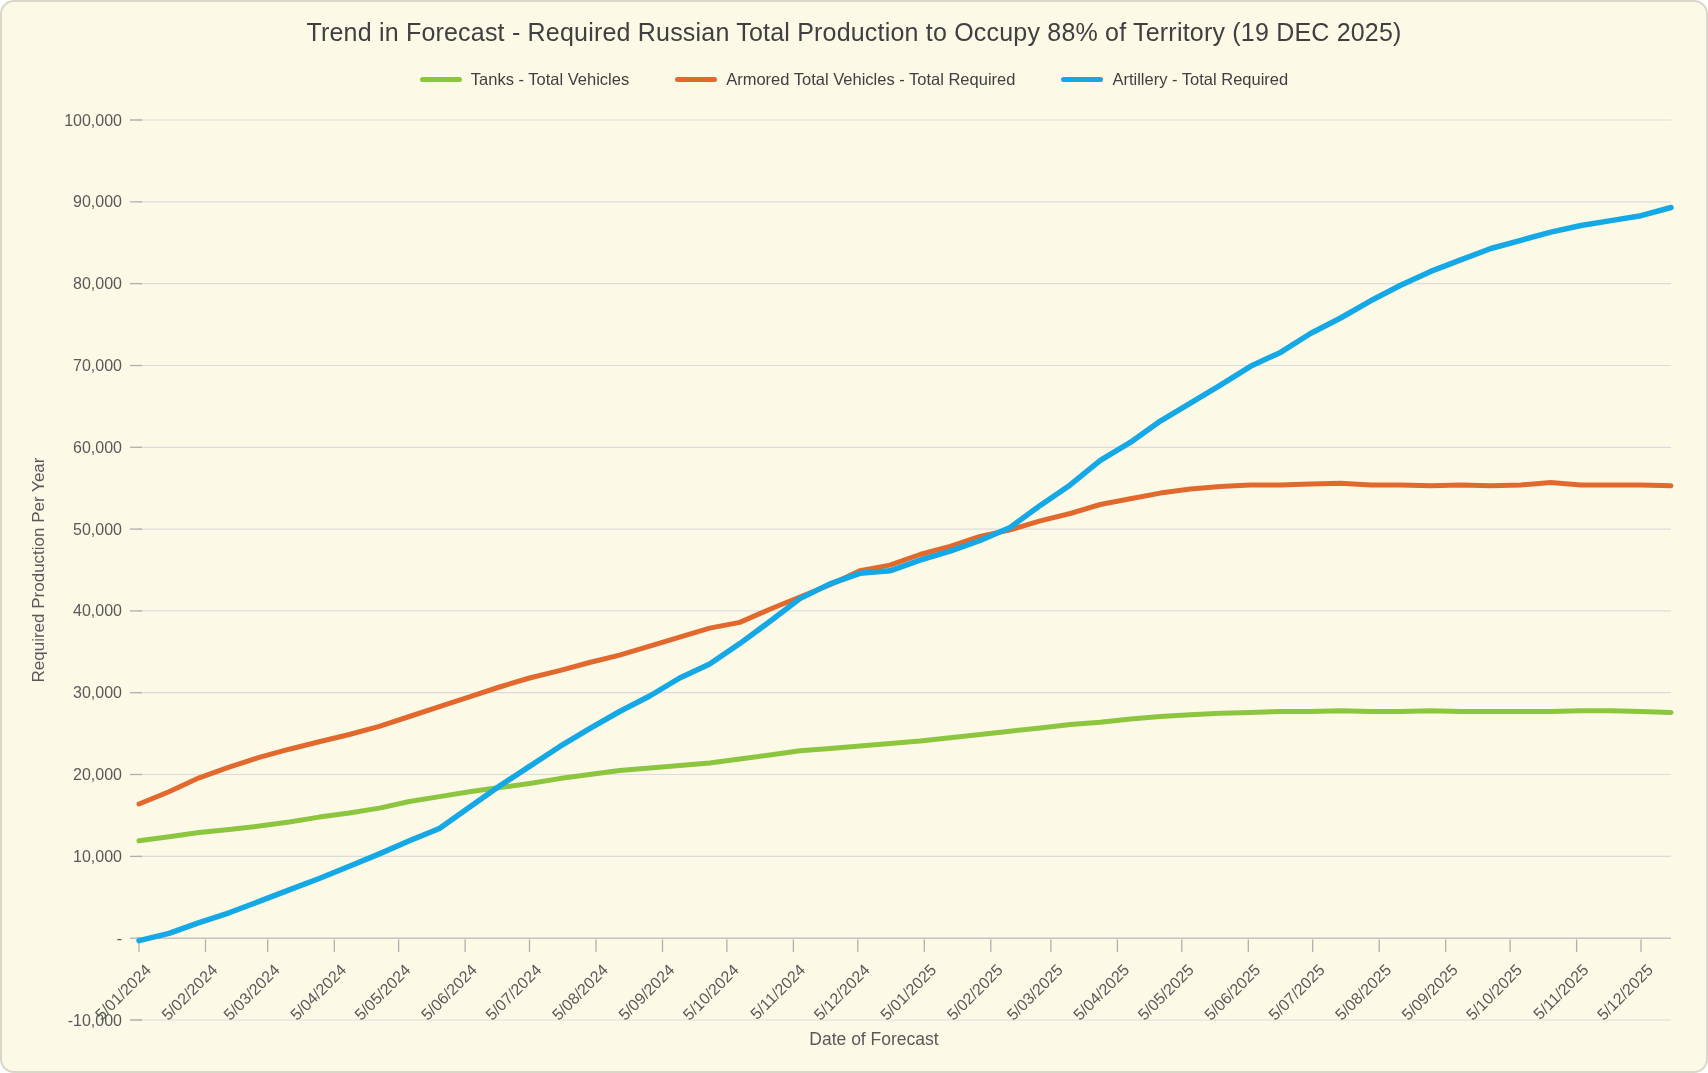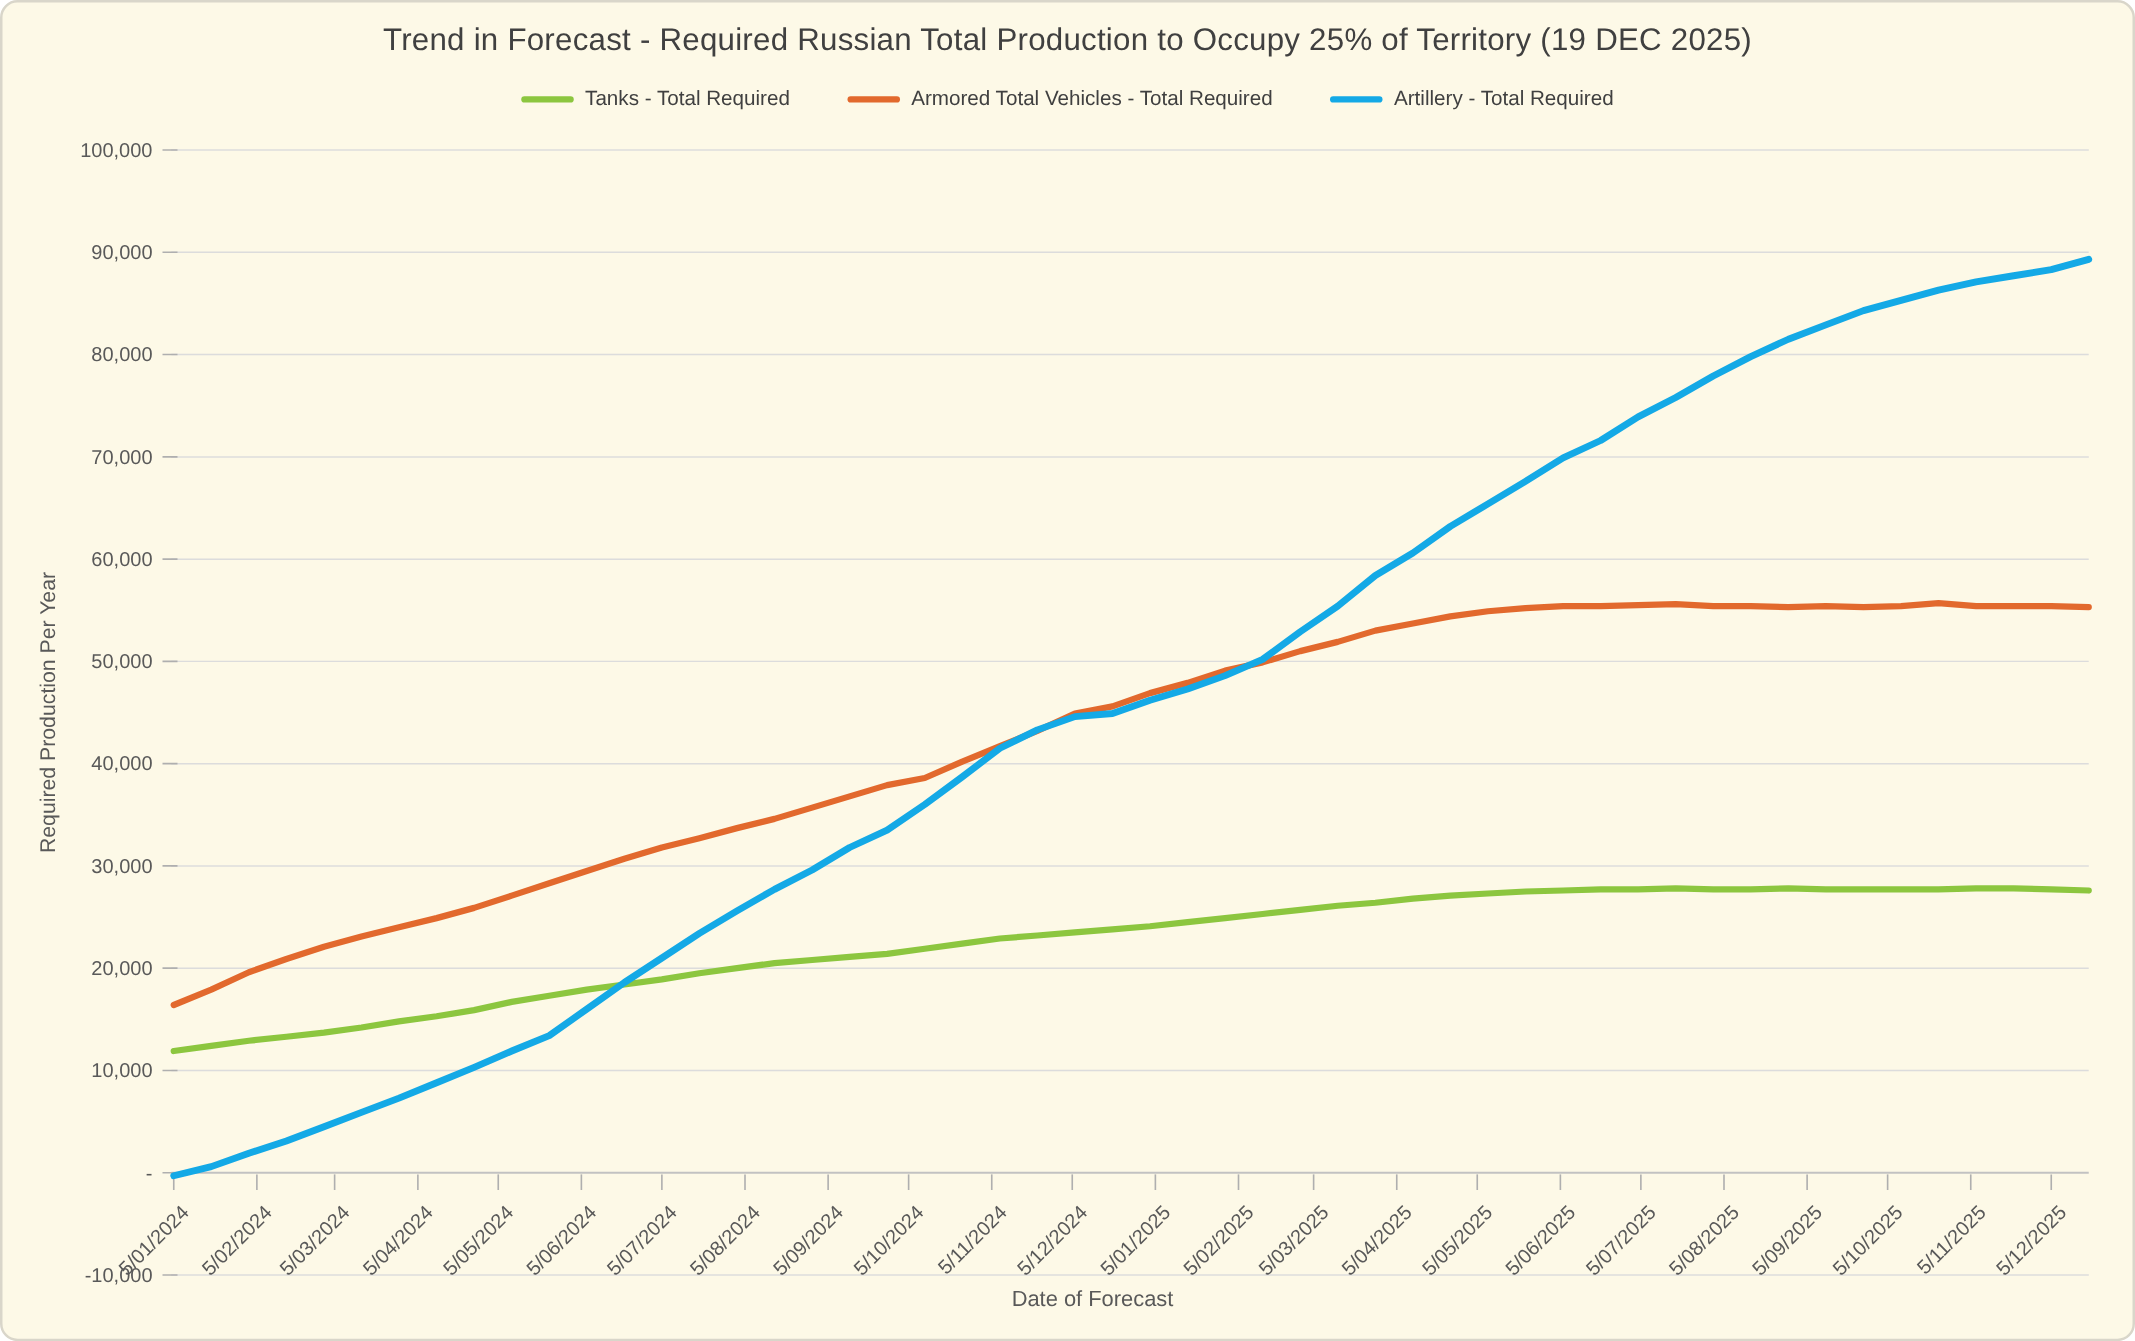--- a/index.html
+++ b/index.html
@@ -26,25 +26,25 @@
   .legend-item{display:flex;align-items:center;gap:9px;cursor:default;}
   .legend-swatch{width:42px;height:5px;border-radius:3px;}
   .legend-label{font-size:16.5px;color:#404040;}
   #plot-svg{position:absolute;left:0;top:0;}
   text{font-family:"Liberation Sans", sans-serif;}
 </style>
 </head>
 <body>
 
 <div id="chart-frame">
-  <div id="chart-title">Trend in Forecast - Required Russian Total Production to Occupy 25% of Territory (19 DEC 2025)</div>
+  <div id="chart-title">Trend in Forecast - Required Russian Total Production to Occupy 88% of Territory (19 DEC 2025)</div>
   <div id="legend">
       <div class="legend-item">
         <span class="legend-swatch" style="background: rgb(140, 198, 63);"></span>
-        <span class="legend-label">Tanks - Total Required</span>
+        <span class="legend-label">Tanks - Total Vehicles</span>
       </div>
       <div class="legend-item">
         <span class="legend-swatch" style="background: rgb(226, 105, 45);"></span>
         <span class="legend-label">Armored Total Vehicles - Total Required</span>
       </div>
       <div class="legend-item">
         <span class="legend-swatch" style="background: rgb(20, 169, 230);"></span>
         <span class="legend-label">Artillery - Total Required</span>
       </div>
     </div>

